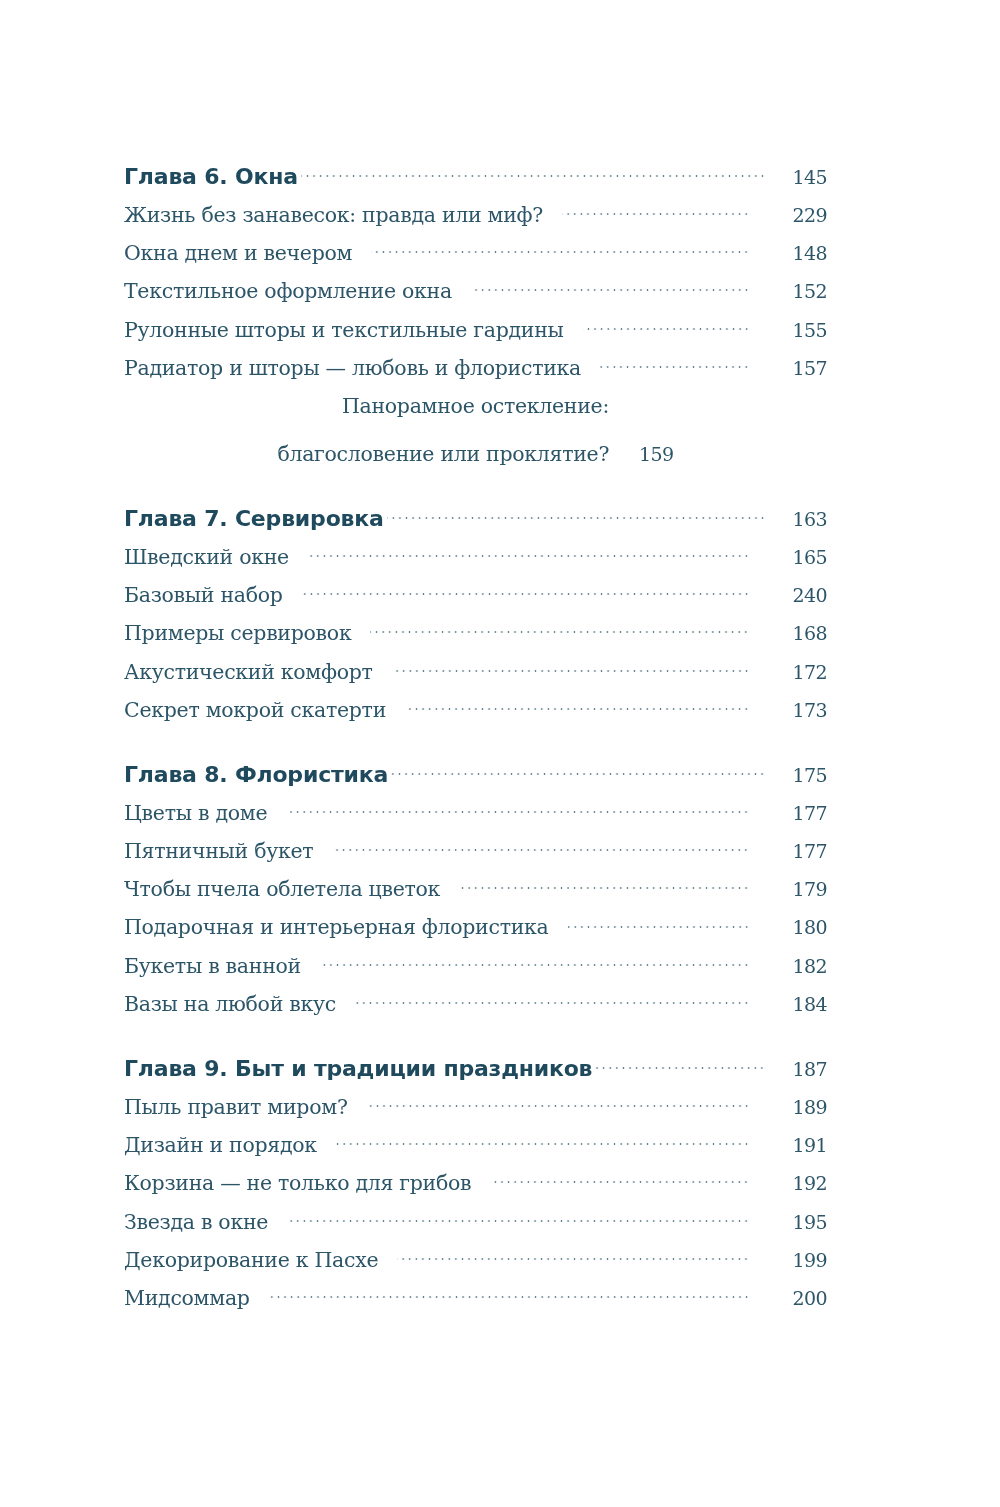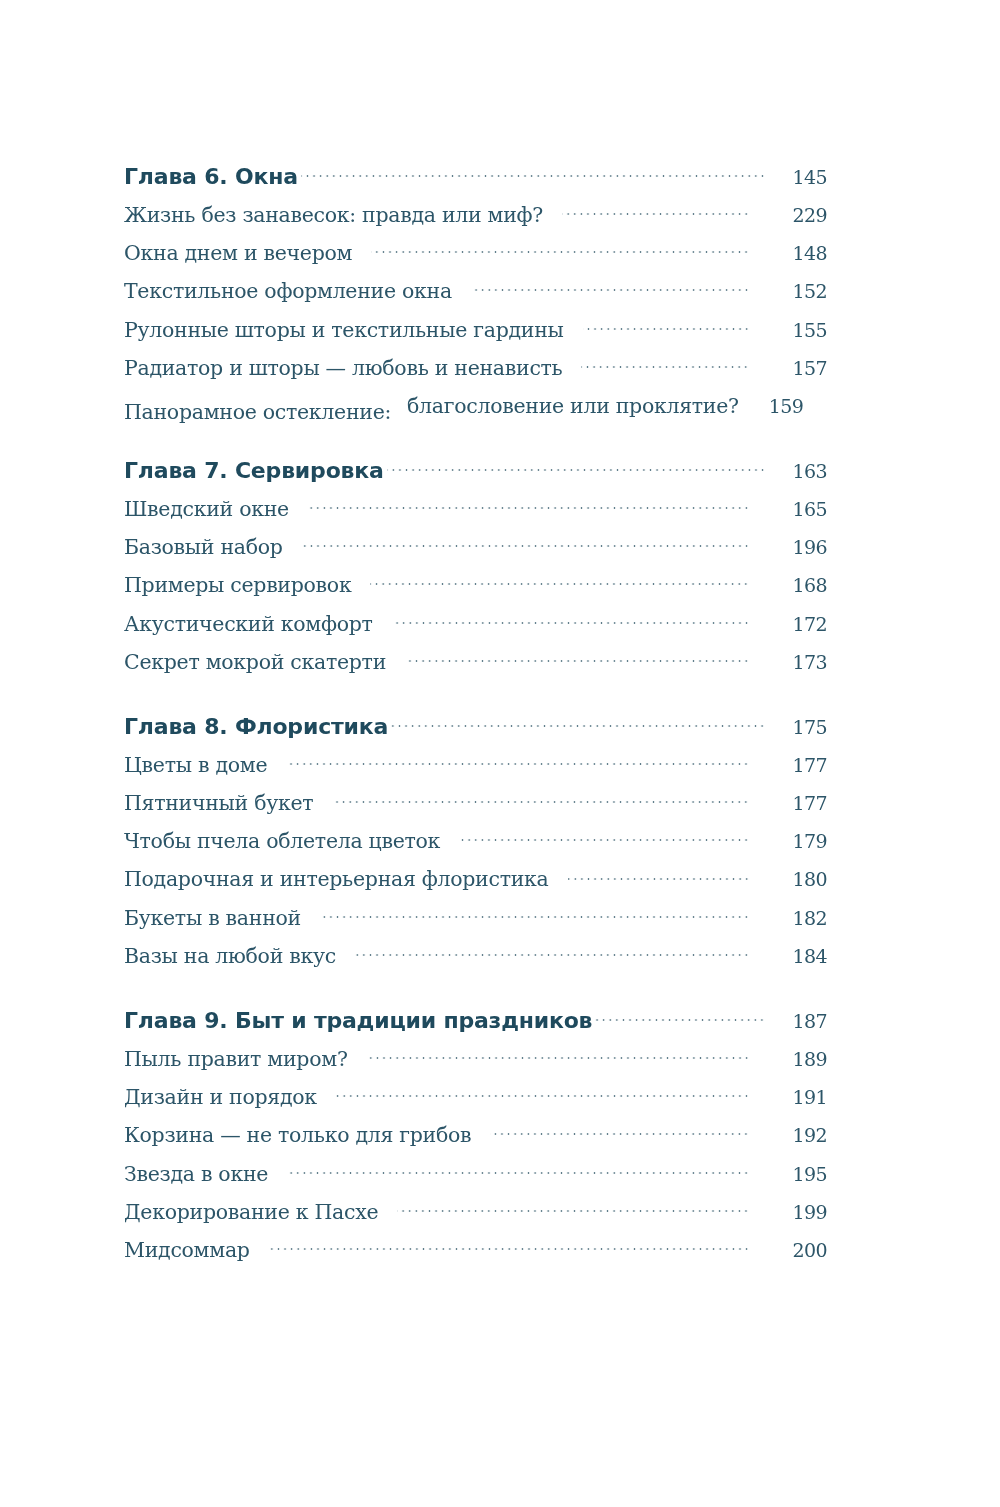--- a/index.html
+++ b/index.html
@@ -42,21 +42,22 @@
     }
     .row.entry {
       font-family: "DejaVu Serif", serif;
       font-size: 20.5px;
       color: #2c5568;
       letter-spacing: -0.3px;
       gap: 16px;
     }
     .row.multi {
       height: auto;
-      align-items: flex-end;
+      flex-direction: column;
+      align-items: center;
     }
     .row.multi .line1 {
       height: 32px;
       line-height: 38px;
     }
     .row.multi .line2 {
       display: flex;
       align-items: baseline;
       height: 38px;
       line-height: 38px;
@@ -112,21 +113,21 @@
       <span class="title">Текстильное оформление окна</span>
       <span class="leader"></span>
       <span class="page">152</span>
     </div>
     <div class="row entry">
       <span class="title">Рулонные шторы и текстильные гардины</span>
       <span class="leader"></span>
       <span class="page">155</span>
     </div>
     <div class="row entry">
-      <span class="title">Радиатор и шторы — любовь и ненависть</span>
+      <span class="title">Радиатор и шторы — любовь и флористика</span>
       <span class="leader"></span>
       <span class="page">157</span>
     </div>
     <div class="row entry multi">
       <div class="line1">
         <span class="title">Панорамное остекление:</span>
       </div>
       <div class="line2">
         <span class="title">благословение или проклятие?</span>
         <span class="leader"></span>
@@ -142,21 +143,21 @@
       <span class="page">163</span>
     </div>
     <div class="row entry">
       <span class="title">Шведский окне</span>
       <span class="leader"></span>
       <span class="page">165</span>
     </div>
     <div class="row entry">
       <span class="title">Базовый набор</span>
       <span class="leader"></span>
-      <span class="page">196</span>
+      <span class="page">240</span>
     </div>
     <div class="row entry">
       <span class="title">Примеры сервировок</span>
       <span class="leader"></span>
       <span class="page">168</span>
     </div>
     <div class="row entry">
       <span class="title">Акустический комфорт</span>
       <span class="leader"></span>
       <span class="page">172</span>

